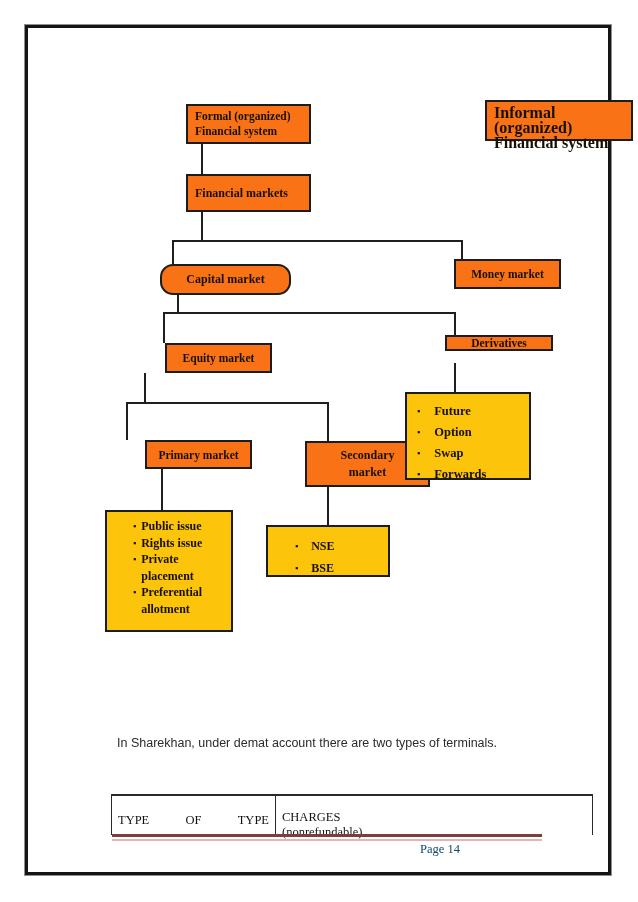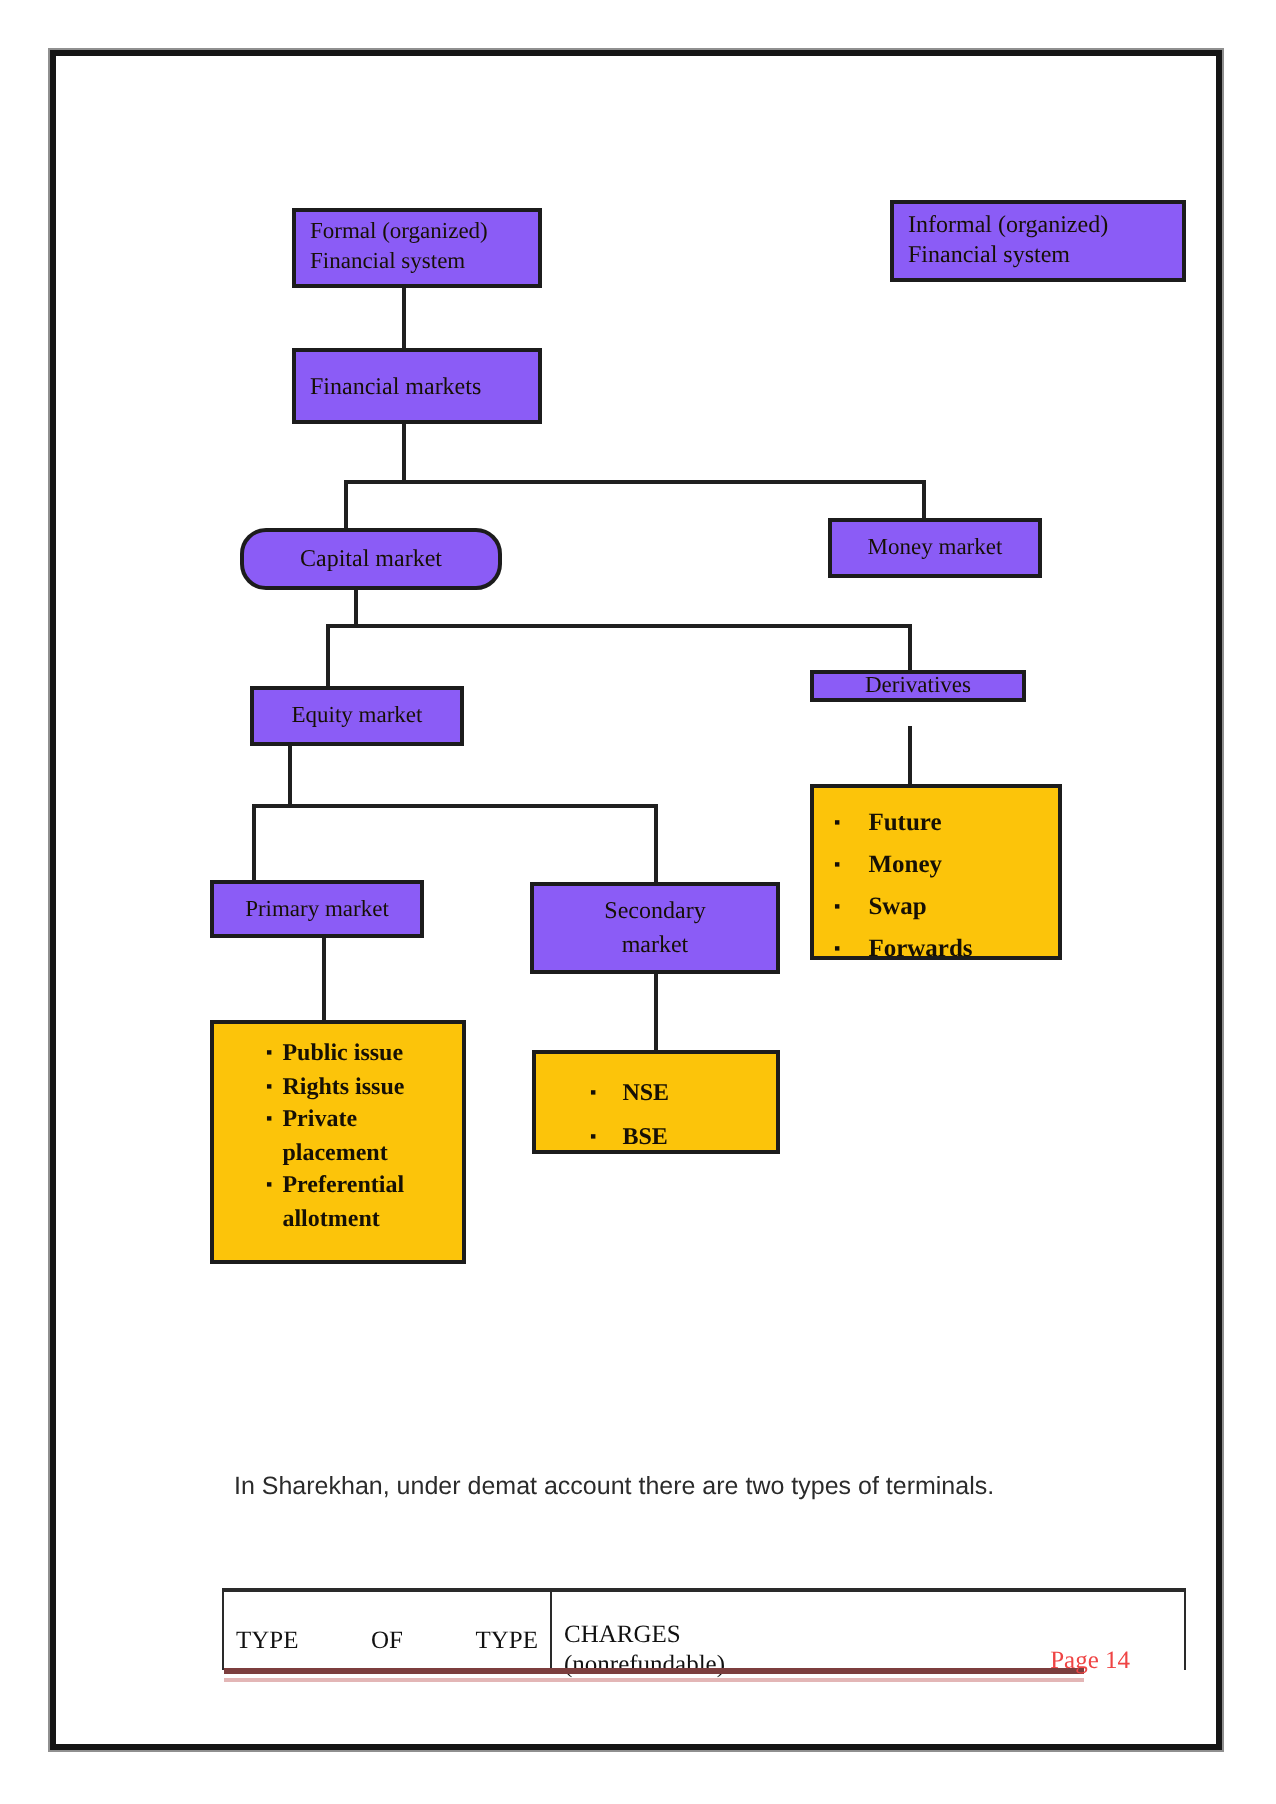--- a/index.html
+++ b/index.html
@@ -4,30 +4,30 @@
 <style>
   html,body{margin:0;padding:0;background:#ffffff;}
   body{position:relative;width:638px;height:902px;overflow:hidden;
        font-family:"Liberation Serif",serif;}
 
   
   .frame{position:absolute;left:25px;top:25px;width:580px;height:844px;
          border:3px solid #151515;outline:1px solid #909090;background:#ffffff;}
 
   
-  .box{position:absolute;background:#8b5cf6;border:2px solid #1c1c1c;
-       box-sizing:border-box;font-weight:normal;color:#161005;}
+  .box{position:absolute;background:#f97316;border:2px solid #1c1c1c;
+       box-sizing:border-box;font-weight:bold;color:#161005;margin-left:40px;}
   .center{display:flex;align-items:center;justify-content:center;
           text-align:center;font-size:11.5px;}
   .pre{white-space:pre-line;}
 
   #box-formal{left:146px;top:104px;width:125px;height:40px;
               padding:3px 0 0 7px;font-size:11.5px;line-height:15px;}
   #box-informal{left:445px;top:100px;width:148px;height:41px;
-              padding:3px 0 0 7px;font-size:12px;line-height:15px;}
+              padding:3px 0 0 7px;font-size:16px;line-height:15px;}
   #box-financial{left:146px;top:174px;width:125px;height:38px;
               display:flex;align-items:center;padding-left:7px;font-size:12px;}
   #box-capital{left:120px;top:264px;width:131px;height:31px;font-size:12px;border-radius:13px;}
   #box-money{left:414px;top:259px;width:107px;height:30px;}
   #box-equity{left:125px;top:343px;width:107px;height:30px;}
   #box-deriv{left:405px;top:335px;width:108px;height:16px;}
   #box-primary{left:105px;top:440px;width:107px;height:29px;}
   #box-secondary{left:265px;top:441px;width:125px;height:46px;
               font-size:12px;line-height:17px;padding-top:4px;
               display:block;text-align:center;}
@@ -82,22 +82,22 @@
   .c1{width:164px;border-right:1px solid #2a2a2a;
       justify-content:space-between;}
   .c2{width:166px;border-right:1px solid #2a2a2a;padding-left:8px;}
   .c3{width:152px;padding-left:6px;margin-top:44px;}
 
   
   #rule-dark{position:absolute;left:112px;top:834px;width:430px;height:3px;
              background:#7c3e3e;}
   #rule-light{position:absolute;left:112px;top:839px;width:430px;height:2px;
              background:#e3b6b6;}
-  .pagenum{position:absolute;left:420px;top:823px;width:145px;
-           text-align:right;font-size:12.5px;color:#ef4444;}
+  .pagenum{position:absolute;left:420px;top:842px;width:145px;
+           font-size:12.5px;color:#0c4a6e;}
 </style>
 </head>
 <body>
 
 <div class="frame"></div>
 
 <div class="line v" id="l1"></div>
 <div class="line v" id="l2"></div>
 <div class="line h" id="l3"></div>
 <div class="line v" id="l4"></div>
@@ -127,21 +127,21 @@
 <div class="box center pre" id="box-secondary">Secondary
 market</div>
 
 <div class="listbox" id="list-future">
   <div class="li">
     <span class="bullet">▪</span>
     <span>Future</span>
   </div>
   <div class="li">
     <span class="bullet">▪</span>
-    <span>Money</span>
+    <span>Option</span>
   </div>
   <div class="li">
     <span class="bullet">▪</span>
     <span>Swap</span>
   </div>
   <div class="li">
     <span class="bullet">▪</span>
     <span>Forwards</span>
   </div>
 </div>

